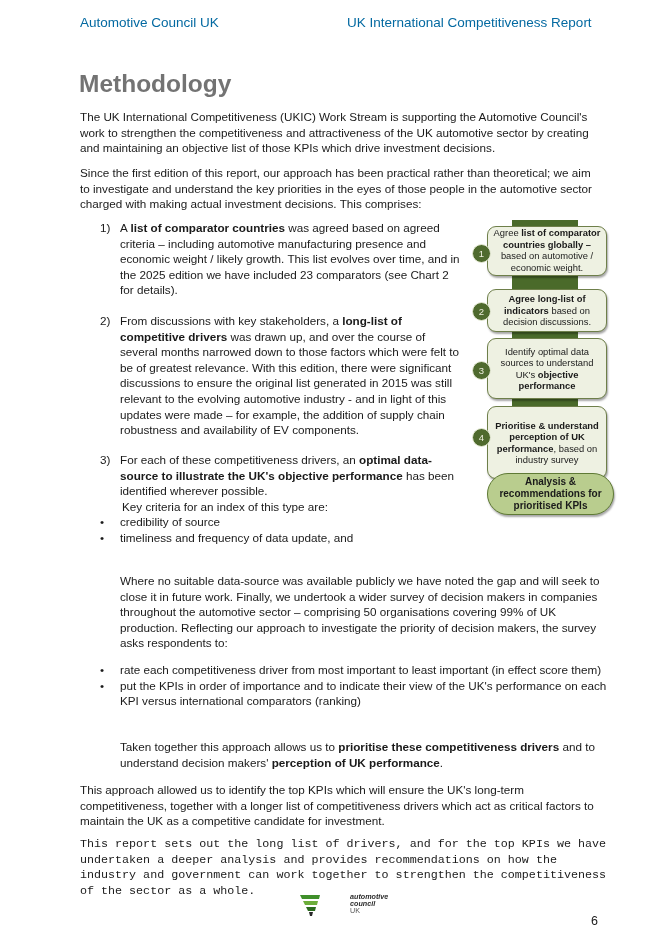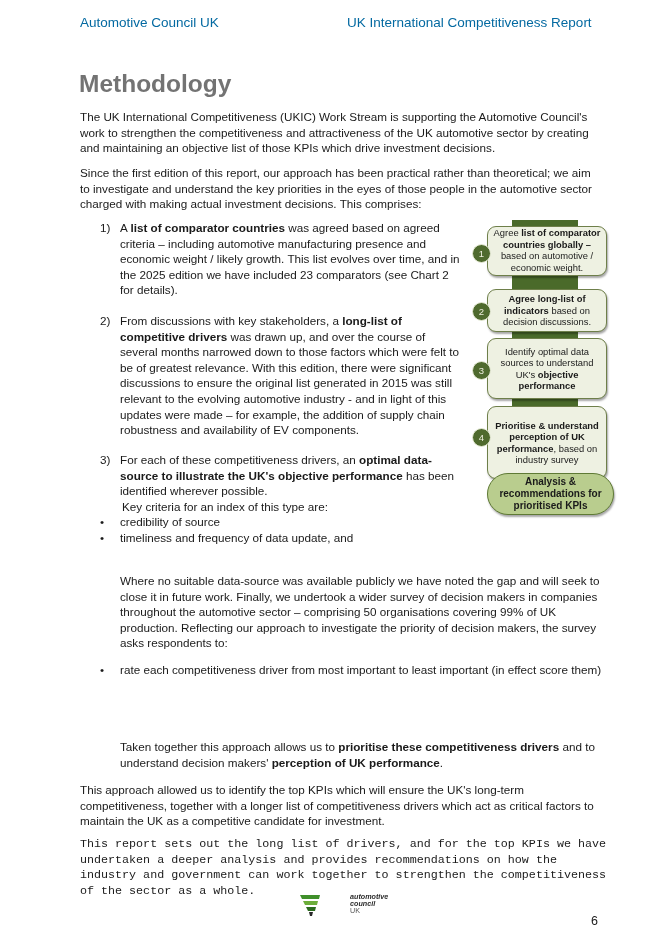--- a/index.html
+++ b/index.html
@@ -63,20 +63,21 @@
   <div style="margin-left:0;">
     <div class="bul">credibility of source</div>
     <div class="bul">timeliness and frequency of data update, and</div>
   </div>
 </div>
 
 <div class="wide" style="top:573px;">Where no suitable data-source was available publicly we have noted the gap and will seek to close it in future work. Finally, we undertook a wider survey of decision makers in companies throughout the automotive sector – comprising 50 organisations covering 99% of UK production. Reflecting our approach to investigate the priority of decision makers, the survey asks respondents to:</div>
 
 <div class="wide" style="top:662px; left:100px; width:510px;">
   <div class="bul">rate each competitiveness driver from most important to least important (in effect score them)</div>
+  <div class="bul">put the KPIs in order of importance and to indicate their view of the UK's performance on each KPI versus international comparators (ranking)</div>
 </div>
 
 <div class="wide" style="top:739px;"><span>Taken together this approach allows us to </span><b>prioritise these competitiveness drivers</b><span> and to understand decision makers' </span><b>perception of UK performance</b><span>.</span></div>
 
 <p class="p" style="top:782px; width:530px;">This approach allowed us to identify the top KPIs which will ensure the UK's long-term competitiveness, together with a longer list of competitiveness drivers which act as critical factors to maintain the UK as a competitive candidate for investment.</p>
 <p class="p" style="top:837px; width:530px;font-family:Liberation Mono, monospace;">This report sets out the long list of drivers, and for the top KPIs we have undertaken a deeper analysis and provides recommendations on how the industry and government can work together to strengthen the competitiveness of the sector as a whole.</p>
 
 <div class="flow">
   <div class="spine" style="top:0; height:250px;"></div>
 

